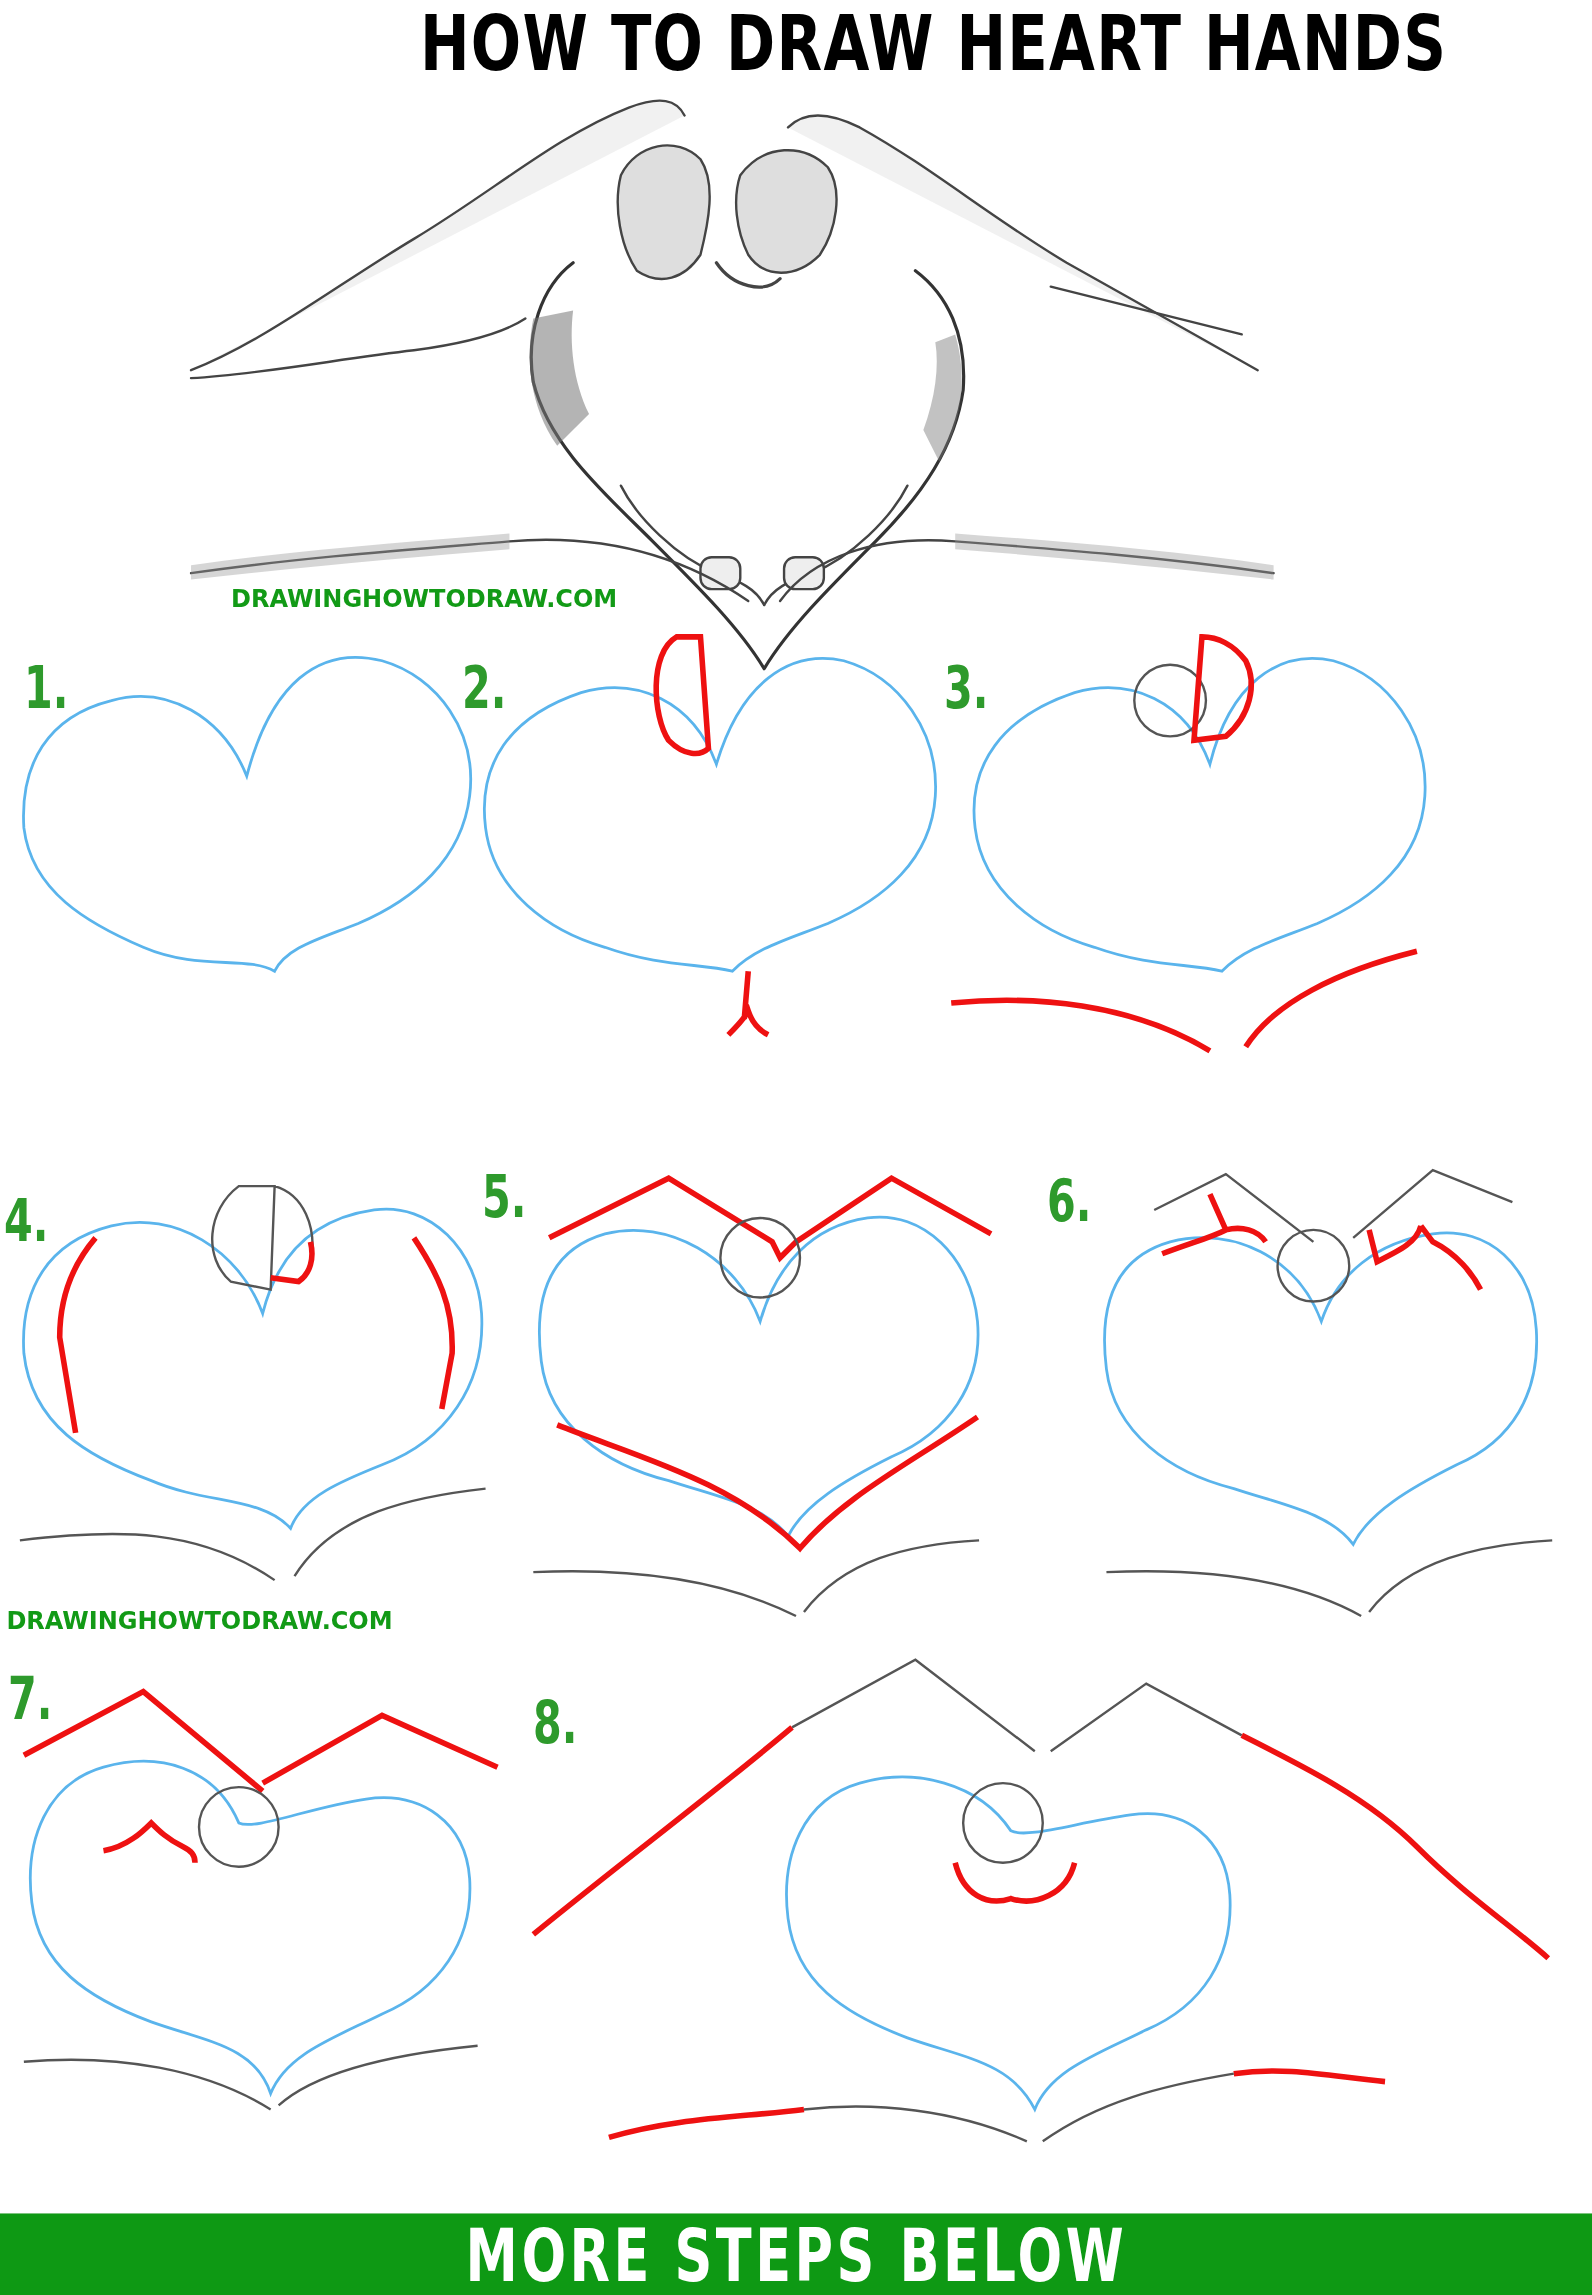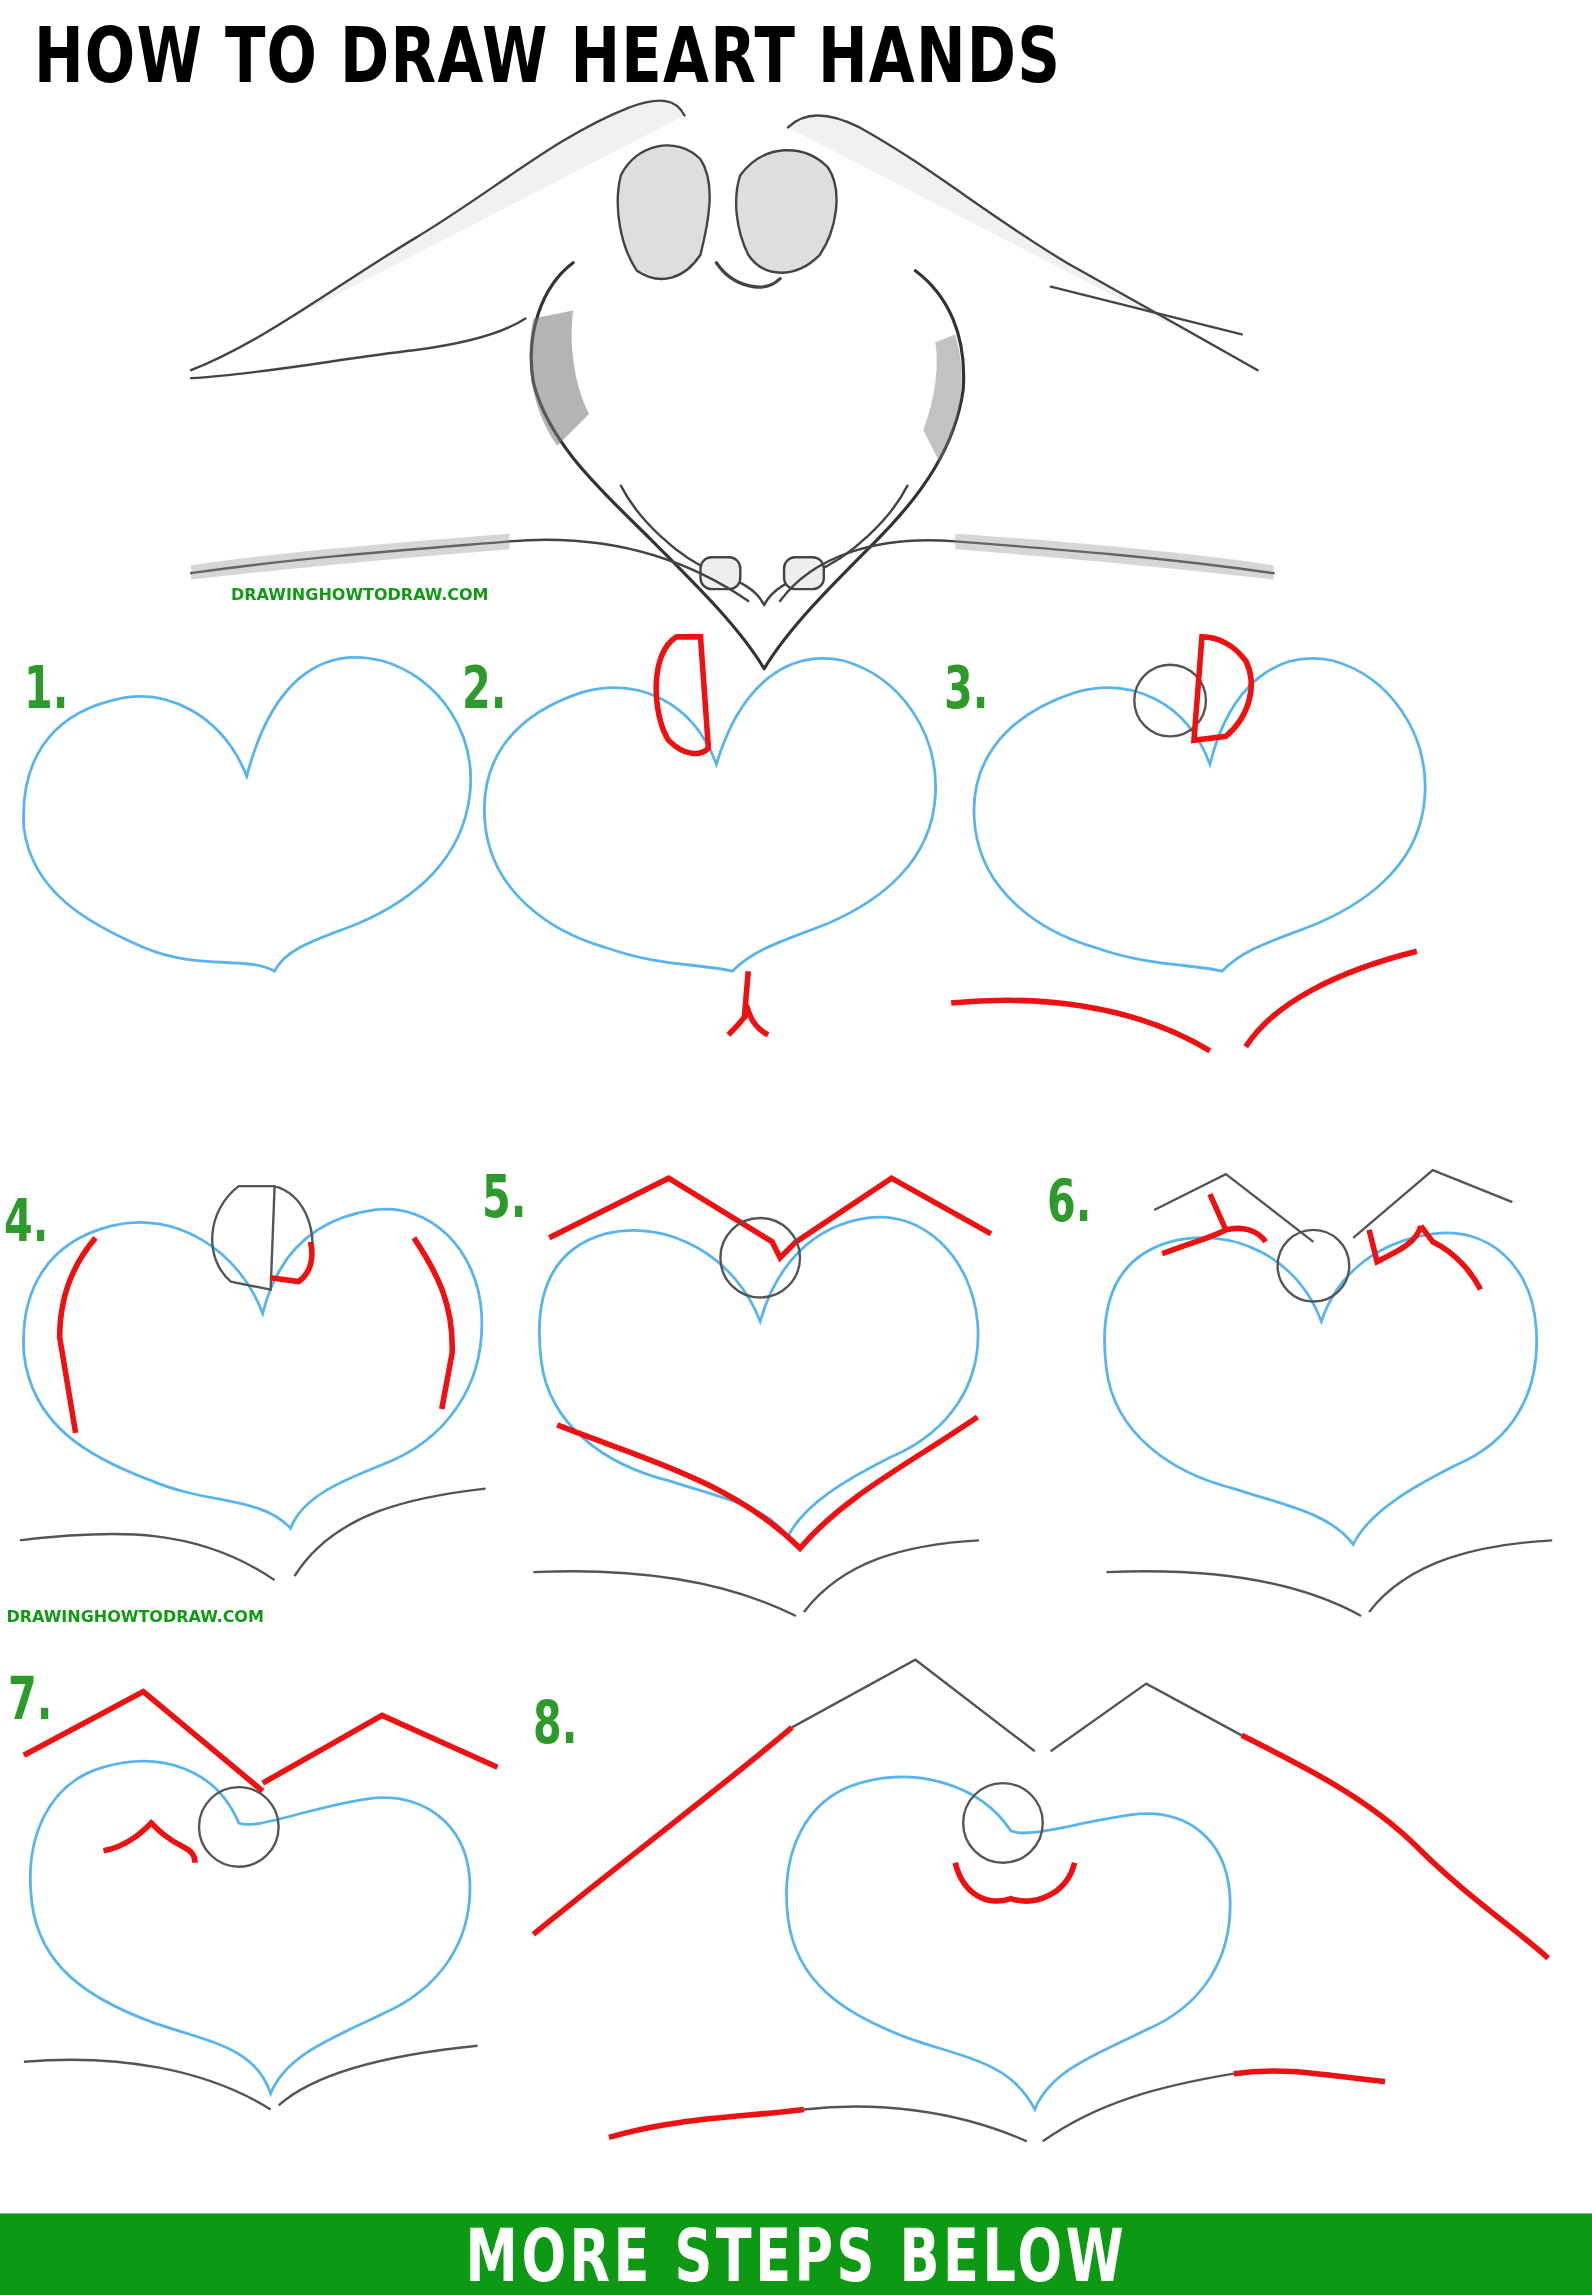--- a/index.html
+++ b/index.html
@@ -1,19 +1,19 @@
 <!DOCTYPE html>
 <html style="font-size:12.7px"><head>
 <meta charset="utf-8">
 <style>
   html,body{margin:0;padding:0;background:#ffffff;}
   body{width:1592px;height:2295px;position:relative;overflow:hidden;font-family:"DejaVu Sans",sans-serif;}
-  .title{position:absolute;left:0;top:12px;width:1592px;height:88px;text-align:left;}
+  .title{position:absolute;left:0;top:0;width:1592px;height:88px;text-align:right;}
   .title span{display:inline-block;font-family:"DejaVu Sans",sans-serif;font-weight:bold;font-size:76px;letter-spacing:1.6px;color:#000;transform:scaleX(0.78);transform-origin:center;margin-left:-111px;line-height:88px;}
-  .watermark{position:absolute;font-family:"DejaVu Sans",sans-serif;font-weight:bold;color:#129a16;font-size:16px;letter-spacing:0px;}
+  .watermark{position:absolute;font-family:"DejaVu Sans",sans-serif;font-weight:bold;color:#129a16;font-size:24px;letter-spacing:0px;}
   .art{position:absolute;left:0;top:0;width:1592px;height:2295px;}
   .stepnum{position:absolute;font-family:"DejaVu Sans",sans-serif;font-weight:bold;color:#2e9a2c;font-size:59px;transform:scaleX(0.7);transform-origin:left;}
   .banner{position:absolute;left:0;top:2213px;width:1592px;height:83px;background:#0e9914;text-align:center;border-top:1.6px solid #7cc47e;}
   .banner span{display:inline-block;color:#fff;font-family:"DejaVu Sans",sans-serif;font-weight:bold;font-size:73px;line-height:83px;transform:scaleX(0.72);letter-spacing:4.8px;}
 </style>
 </head>
 <body>
 
 <div class="title">
   <span>HOW TO DRAW HEART HANDS</span>

